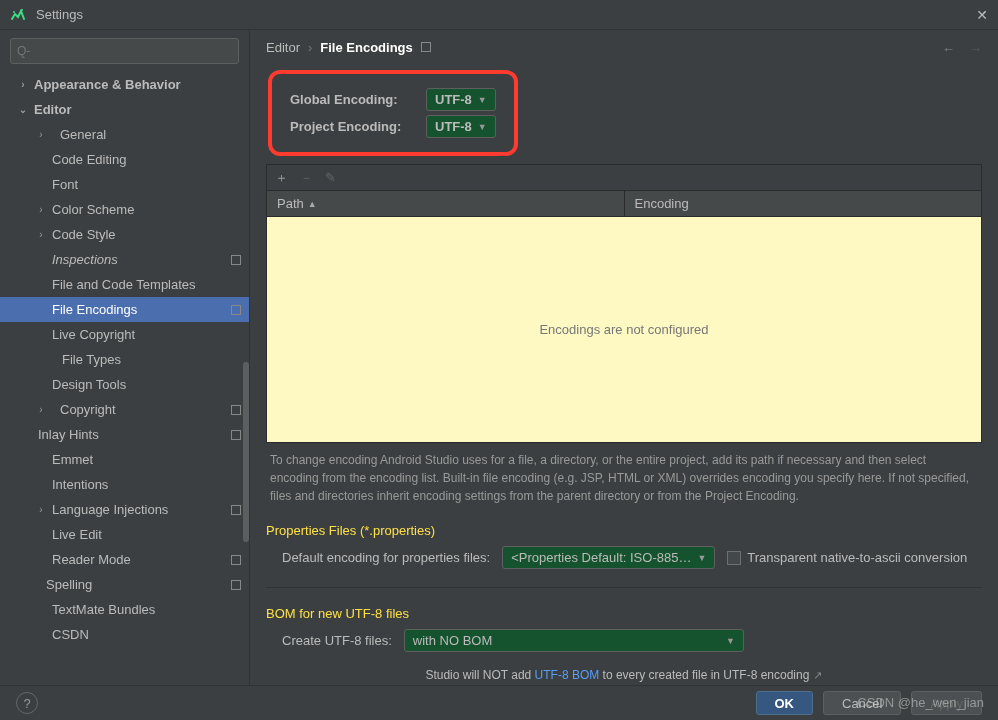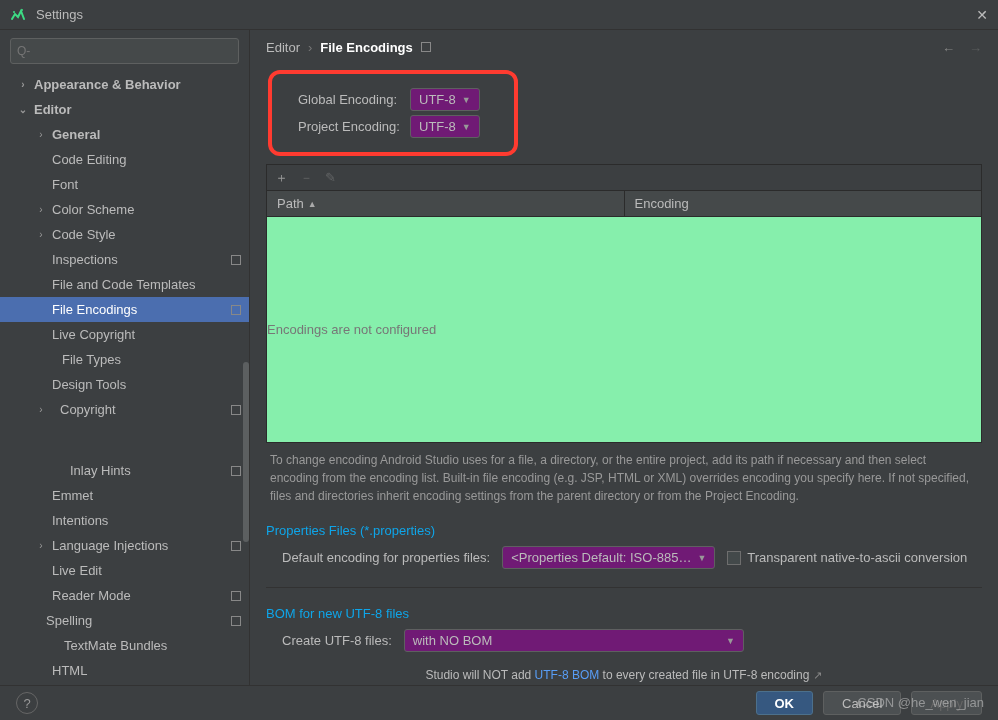--- a/index.html
+++ b/index.html
@@ -82,44 +82,44 @@
 .breadcrumb .sep { color: #777; }
 .breadcrumb .badge-sm { width: 10px; height: 10px; border: 1px solid #888; }
 .breadcrumb .nav-arrows { margin-left: auto; color: #888; display: flex; gap: 14px; }
 .highlight-box {
   border: 4px solid #ff3b30;
   border-radius: 12px;
   padding: 10px 14px;
   margin: 6px 0 8px 18px;
   width: 250px;
 }
-.field-row { display: flex; align-items: center; margin: 4px 12px; gap: 0; }
+.field-row { display: flex; align-items: center; margin: 4px 4px; gap: 24px; font-weight: bold; }
 .field-row label { width: 112px; color: #bbbbbb; }
 .dropdown {
-  background: #701a75;
+  background: #14532d;
   border: 1px solid #5e6060;
   border-radius: 3px;
   padding: 3px 8px;
   color: #bbbbbb;
   display: flex;
   align-items: center;
   gap: 6px;
   cursor: pointer;
   min-width: 60px;
 }
 .dropdown .caret { font-size: 9px; color: #999; }
 .table-area { margin: 0 16px; border: 1px solid #2b2b2b; background: #3c3f41; }
 .table-toolbar { height: 26px; display: flex; align-items: center; gap: 12px; padding: 0 8px; border-bottom: 1px solid #2b2b2b; color: #999; }
 .table-toolbar .tb-btn { cursor: pointer; }
 .table-header { display: flex; height: 26px; background: #45494a; border-bottom: 1px solid #2b2b2b; }
 .table-header .th { flex: 1; padding: 5px 10px; color: #bbbbbb; border-right: 1px solid #2b2b2b; display: flex; align-items: center; gap: 4px; }
 .table-header .th:last-child { border-right: none; }
-.table-body { height: 225px; background: #86efac; display: flex; align-items: center; justify-content: flex-start; color: #777; }
+.table-body { height: 225px; background: #fef9c3; display: flex; align-items: center; justify-content: center; color: #777; }
 .info-text { margin: 8px 16px; color: #999; font-size: 12px; line-height: 1.5; padding: 0 4px; }
-.section-title { margin: 10px 16px 6px; color: #0ea5e9; }
+.section-title { margin: 10px 16px 6px; color: #fde047; }
 .section-body { margin: 2px 16px 10px; display: flex; align-items: center; gap: 12px; padding-left: 16px; }
 .wide-dropdown { flex: 0 0 auto; min-width: 185px; }
 .checkbox-row { display: flex; align-items: center; gap: 6px; color: #bbbbbb; }
 .checkbox { width: 14px; height: 14px; border: 1px solid #6e6e6e; background: #43494a; }
 .bom-hint { text-align: center; color: #bbbbbb; margin-top: 6px; font-size: 12px; }
 .bom-hint a { color: #589df6; text-decoration: none; }
 .bom-hint .ext { color: #888; margin-left: 4px; font-size: 11px; }
 .divider { height: 1px; background: #323232; margin: 8px 16px; }
 .footer {
   height: 35px;
@@ -173,41 +173,41 @@
     <div class="tree-item bold" style="padding-left: 18px;">
           <span class="arrow">›</span>
           <span class="label" style="margin-left: 6px;">Appearance &amp; Behavior</span>
         </div>
         <div class="tree-item bold" style="padding-left: 18px;">
           <span class="arrow">⌄</span>
           <span class="label" style="margin-left: 6px;">Editor</span>
         </div>
         <div class="tree-item" style="padding-left: 36px;">
           <span class="arrow">›</span>
-          <span class="label" style="margin-left: 6px; font-weight: bold;">General</span>
+          <span class="label" style="margin-left: 14px;">General</span>
         </div>
         <div class="tree-item" style="padding-left: 36px;">
           <span class="arrow"></span>
           <span class="label" style="margin-left: 6px;">Code Editing</span>
         </div>
         <div class="tree-item" style="padding-left: 36px;">
           <span class="arrow"></span>
           <span class="label" style="margin-left: 6px;">Font</span>
         </div>
         <div class="tree-item" style="padding-left: 36px;">
           <span class="arrow">›</span>
           <span class="label" style="margin-left: 6px;">Color Scheme</span>
         </div>
         <div class="tree-item" style="padding-left: 36px;">
           <span class="arrow">›</span>
           <span class="label" style="margin-left: 6px;">Code Style</span>
         </div>
         <div class="tree-item" style="padding-left: 36px;">
           <span class="arrow"></span>
-          <span class="label" style="margin-left: 6px;">Inspections</span>
+          <span class="label" style="margin-left: 6px; font-style: italic;">Inspections</span>
           <span class="badge"></span>
         </div>
         <div class="tree-item" style="padding-left: 36px;">
           <span class="arrow"></span>
           <span class="label" style="margin-left: 6px;">File and Code Templates</span>
         </div>
         <div class="tree-item selected" style="padding-left: 36px;">
           <span class="arrow"></span>
           <span class="label" style="margin-left: 6px;">File Encodings</span>
           <span class="badge"></span>
@@ -222,21 +222,21 @@
         </div>
         <div class="tree-item" style="padding-left: 36px;">
           <span class="arrow"></span>
           <span class="label" style="margin-left: 6px;">Design Tools</span>
         </div>
         <div class="tree-item" style="padding-left: 36px;">
           <span class="arrow">›</span>
           <span class="label" style="margin-left: 14px;">Copyright</span>
           <span class="badge"></span>
         </div>
-        <div class="tree-item" style="padding-left: 54px; margin-top: 36px;">
+        <div class="tree-item" style="padding-left: 22px;">
           <span class="arrow"></span>
           <span class="label" style="margin-left: 6px;">Inlay Hints</span>
           <span class="badge"></span>
         </div>
         <div class="tree-item" style="padding-left: 36px;">
           <span class="arrow"></span>
           <span class="label" style="margin-left: 6px;">Emmet</span>
         </div>
         <div class="tree-item" style="padding-left: 36px;">
           <span class="arrow"></span>
@@ -254,27 +254,27 @@
         <div class="tree-item" style="padding-left: 36px;">
           <span class="arrow"></span>
           <span class="label" style="margin-left: 6px;">Reader Mode</span>
           <span class="badge"></span>
         </div>
         <div class="tree-item" style="padding-left: 36px;">
           <span class="arrow"></span>
           <span class="label" style="">Spelling</span>
           <span class="badge"></span>
         </div>
-        <div class="tree-item" style="padding-left: 48px;">
+        <div class="tree-item" style="padding-left: 36px;">
           <span class="arrow"></span>
           <span class="label" style="margin-left: 6px;">TextMate Bundles</span>
         </div>
         <div class="tree-item" style="padding-left: 36px;">
           <span class="arrow"></span>
-          <span class="label" style="margin-left: 6px;">HTML</span>
+          <span class="label" style="margin-left: 6px;">CSDN</span>
         </div>
       </div>
   </div>
 
   <div class="content">
     <div class="breadcrumb">
       <span>Editor</span>
       <span class="sep">›</span>
       <strong>File Encodings</strong>
       <span class="badge-sm"></span>

